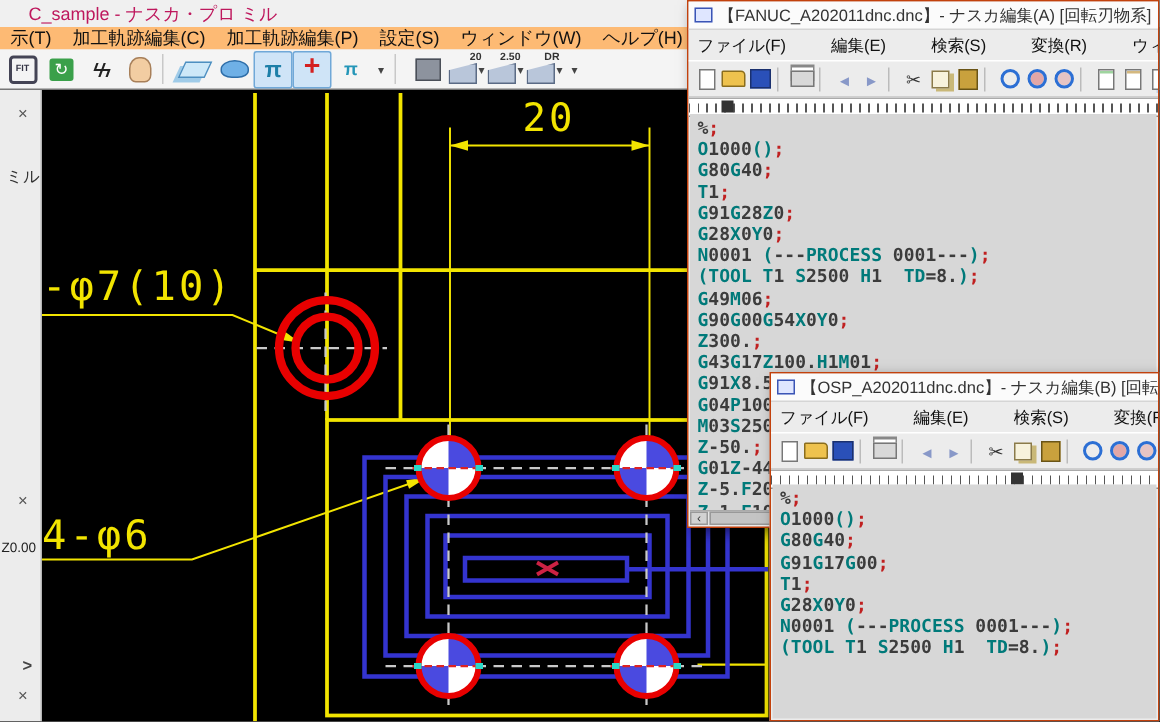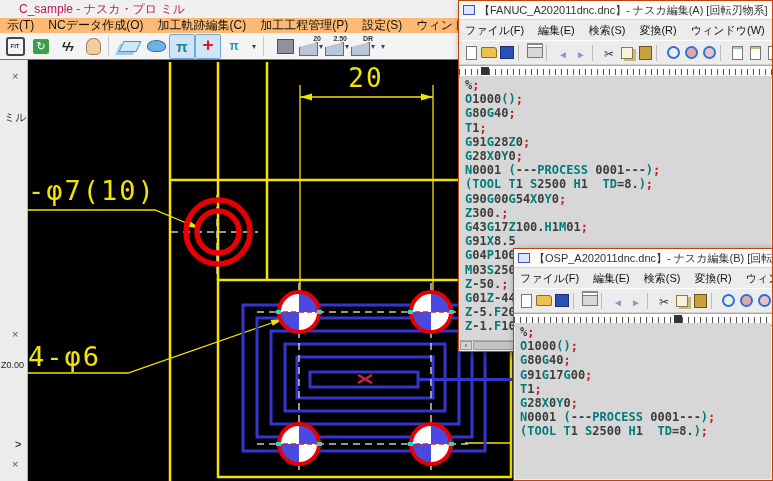--- a/index.html
+++ b/index.html
@@ -51,21 +51,21 @@
   .strip-chev{position:absolute;left:15px;font-size:11px;color:#444;font-weight:bold;}
 
   
   .drawing{position:absolute;left:28px;top:60px;width:745px;height:421px;background:#000;}
 
   
   .win{position:absolute;background:#ececec;border:1px solid #c2410c;box-shadow:3px 3px 8px rgba(0,0,0,.5);box-sizing:border-box;overflow:hidden;}
   .win-titlebar{height:18px;background:#fbfbfb;border-bottom:1px solid #d5d5d5;display:flex;align-items:center;gap:4px;
       padding:0 4px;font-size:11px;color:#333;white-space:nowrap;}
   .wicon{width:12px;height:10px;background:#dfe6ff;border:1px solid #3b55b5;box-sizing:border-box;flex:0 0 auto;}
-  .win-menubar{height:20px;display:flex;align-items:center;gap:2px;font-size:11px;color:#111;background:#ececec;white-space:nowrap;}
+  .win-menubar{height:20px;display:flex;align-items:center;gap:18px;font-size:11px;color:#111;background:#ececec;white-space:nowrap;}
   .emenu-item{padding:0 6px;white-space:nowrap;}
   .win-toolbar{height:23px;background:#ececec;border-top:1px solid #fff;border-bottom:1px solid #cfcfcf;
       display:flex;align-items:center;padding-left:3px;}
   .win-toolbar .sep{width:5px;height:16px;border-left:1px solid #bbb;margin:0 2px;flex:0 0 auto;}
   .eico{width:18px;height:16px;display:flex;align-items:center;justify-content:center;flex:0 0 auto;position:relative;}
   .eico .g{display:block;}
   .eico.new .g{width:9px;height:12px;background:#fff;border:1px solid #777;}
   .eico.open .g{width:14px;height:9px;background:#eec24e;border:1px solid #8a6d1d;border-radius:1px 3px 1px 1px;}
   .eico.save .g{width:12px;height:11px;background:#2a50b8;border:1px solid #1a306e;}
   .eico.print .g{width:14px;height:9px;background:#d8d8d8;border:1px solid #777;box-shadow:0 -3px 0 -1px #fff,0 -4px 0 #888;}
@@ -98,23 +98,22 @@
 <body>
 
 <div id="stage">
 
   <div class="main-titlebar">
     <span>C_sample - ナスカ・プロ ミル</span>
   </div>
 
   <div class="main-menubar">
       <span class="mmenu-item">示(T)</span>
-      <span class="mmenu-item">NCデータ作成(O)</span>
       <span class="mmenu-item">加工軌跡編集(C)</span>
-      <span class="mmenu-item">加工工程管理(P)</span>
+      <span class="mmenu-item">加工軌跡編集(P)</span>
       <span class="mmenu-item">設定(S)</span>
       <span class="mmenu-item">ウィンドウ(W)</span>
       <span class="mmenu-item">ヘルプ(H)</span>
     </div>
 
   <div class="main-toolbar">
       <div class="tbico fit">
         <span class="g"></span>
       </div>
       <div class="tbico redraw">
@@ -351,20 +350,21 @@
     </div>
     <div class="code-area" style="top:75px;bottom:10px;">
         <div class="code-line"><span class="c-dark">%</span><span class="c-red">;</span></div>
         <div class="code-line"><span class="c-teal">O</span><span class="c-dark">1</span><span class="c-dark">0</span><span class="c-dark">0</span><span class="c-dark">0</span><span class="c-teal">(</span><span class="c-teal">)</span><span class="c-red">;</span></div>
         <div class="code-line"><span class="c-teal">G</span><span class="c-dark">8</span><span class="c-dark">0</span><span class="c-teal">G</span><span class="c-dark">4</span><span class="c-dark">0</span><span class="c-red">;</span></div>
         <div class="code-line"><span class="c-teal">T</span><span class="c-dark">1</span><span class="c-red">;</span></div>
         <div class="code-line"><span class="c-teal">G</span><span class="c-dark">9</span><span class="c-dark">1</span><span class="c-teal">G</span><span class="c-dark">2</span><span class="c-dark">8</span><span class="c-teal">Z</span><span class="c-dark">0</span><span class="c-red">;</span></div>
         <div class="code-line"><span class="c-teal">G</span><span class="c-dark">2</span><span class="c-dark">8</span><span class="c-teal">X</span><span class="c-dark">0</span><span class="c-teal">Y</span><span class="c-dark">0</span><span class="c-red">;</span></div>
         <div class="code-line"><span class="c-teal">N</span><span class="c-dark">0</span><span class="c-dark">0</span><span class="c-dark">0</span><span class="c-dark">1</span><span class="c-dark"> </span><span class="c-teal">(</span><span class="c-dark">-</span><span class="c-dark">-</span><span class="c-dark">-</span><span class="c-teal">P</span><span class="c-teal">R</span><span class="c-teal">O</span><span class="c-teal">C</span><span class="c-teal">E</span><span class="c-teal">S</span><span class="c-teal">S</span><span class="c-dark"> </span><span class="c-dark">0</span><span class="c-dark">0</span><span class="c-dark">0</span><span class="c-dark">1</span><span class="c-dark">-</span><span class="c-dark">-</span><span class="c-dark">-</span><span class="c-teal">)</span><span class="c-red">;</span></div>
         <div class="code-line"><span class="c-teal">(</span><span class="c-teal">T</span><span class="c-teal">O</span><span class="c-teal">O</span><span class="c-teal">L</span><span class="c-dark"> </span><span class="c-teal">T</span><span class="c-dark">1</span><span class="c-dark"> </span><span class="c-teal">S</span><span class="c-dark">2</span><span class="c-dark">5</span><span class="c-dark">0</span><span class="c-dark">0</span><span class="c-dark"> </span><span class="c-teal">H</span><span class="c-dark">1</span><span class="c-dark"> </span><span class="c-dark"> </span><span class="c-teal">T</span><span class="c-teal">D</span><span class="c-dark">=</span><span class="c-dark">8</span><span class="c-dark">.</span><span class="c-teal">)</span><span class="c-red">;</span></div>
+        <div class="code-line"><span class="c-teal">G</span><span class="c-dark">4</span><span class="c-dark">9</span><span class="c-teal">M</span><span class="c-dark">0</span><span class="c-dark">6</span><span class="c-red">;</span></div>
         <div class="code-line"><span class="c-teal">G</span><span class="c-dark">9</span><span class="c-dark">0</span><span class="c-teal">G</span><span class="c-dark">0</span><span class="c-dark">0</span><span class="c-teal">G</span><span class="c-dark">5</span><span class="c-dark">4</span><span class="c-teal">X</span><span class="c-dark">0</span><span class="c-teal">Y</span><span class="c-dark">0</span><span class="c-red">;</span></div>
         <div class="code-line"><span class="c-teal">Z</span><span class="c-dark">3</span><span class="c-dark">0</span><span class="c-dark">0</span><span class="c-dark">.</span><span class="c-red">;</span></div>
         <div class="code-line"><span class="c-teal">G</span><span class="c-dark">4</span><span class="c-dark">3</span><span class="c-teal">G</span><span class="c-dark">1</span><span class="c-dark">7</span><span class="c-teal">Z</span><span class="c-dark">1</span><span class="c-dark">0</span><span class="c-dark">0</span><span class="c-dark">.</span><span class="c-teal">H</span><span class="c-dark">1</span><span class="c-teal">M</span><span class="c-dark">0</span><span class="c-dark">1</span><span class="c-red">;</span></div>
         <div class="code-line"><span class="c-teal">G</span><span class="c-dark">9</span><span class="c-dark">1</span><span class="c-teal">X</span><span class="c-dark">8</span><span class="c-dark">.</span><span class="c-dark">5</span></div>
         <div class="code-line"><span class="c-teal">G</span><span class="c-dark">0</span><span class="c-dark">4</span><span class="c-teal">P</span><span class="c-dark">1</span><span class="c-dark">0</span><span class="c-dark">0</span><span class="c-dark">0</span></div>
         <div class="code-line"><span class="c-teal">M</span><span class="c-dark">0</span><span class="c-dark">3</span><span class="c-teal">S</span><span class="c-dark">2</span><span class="c-dark">5</span><span class="c-dark">0</span><span class="c-dark">0</span></div>
         <div class="code-line"><span class="c-teal">Z</span><span class="c-dark">-</span><span class="c-dark">5</span><span class="c-dark">0</span><span class="c-dark">.</span><span class="c-red">;</span></div>
         <div class="code-line"><span class="c-teal">G</span><span class="c-dark">0</span><span class="c-dark">1</span><span class="c-teal">Z</span><span class="c-dark">-</span><span class="c-dark">4</span><span class="c-dark">4</span><span class="c-dark">.</span></div>
         <div class="code-line"><span class="c-teal">Z</span><span class="c-dark">-</span><span class="c-dark">5</span><span class="c-dark">.</span><span class="c-teal">F</span><span class="c-dark">2</span><span class="c-dark">0</span><span class="c-dark">0</span></div>
         <div class="code-line"><span class="c-teal">Z</span><span class="c-dark">-</span><span class="c-dark">1</span><span class="c-dark">.</span><span class="c-teal">F</span><span class="c-dark">1</span><span class="c-dark">0</span></div>

